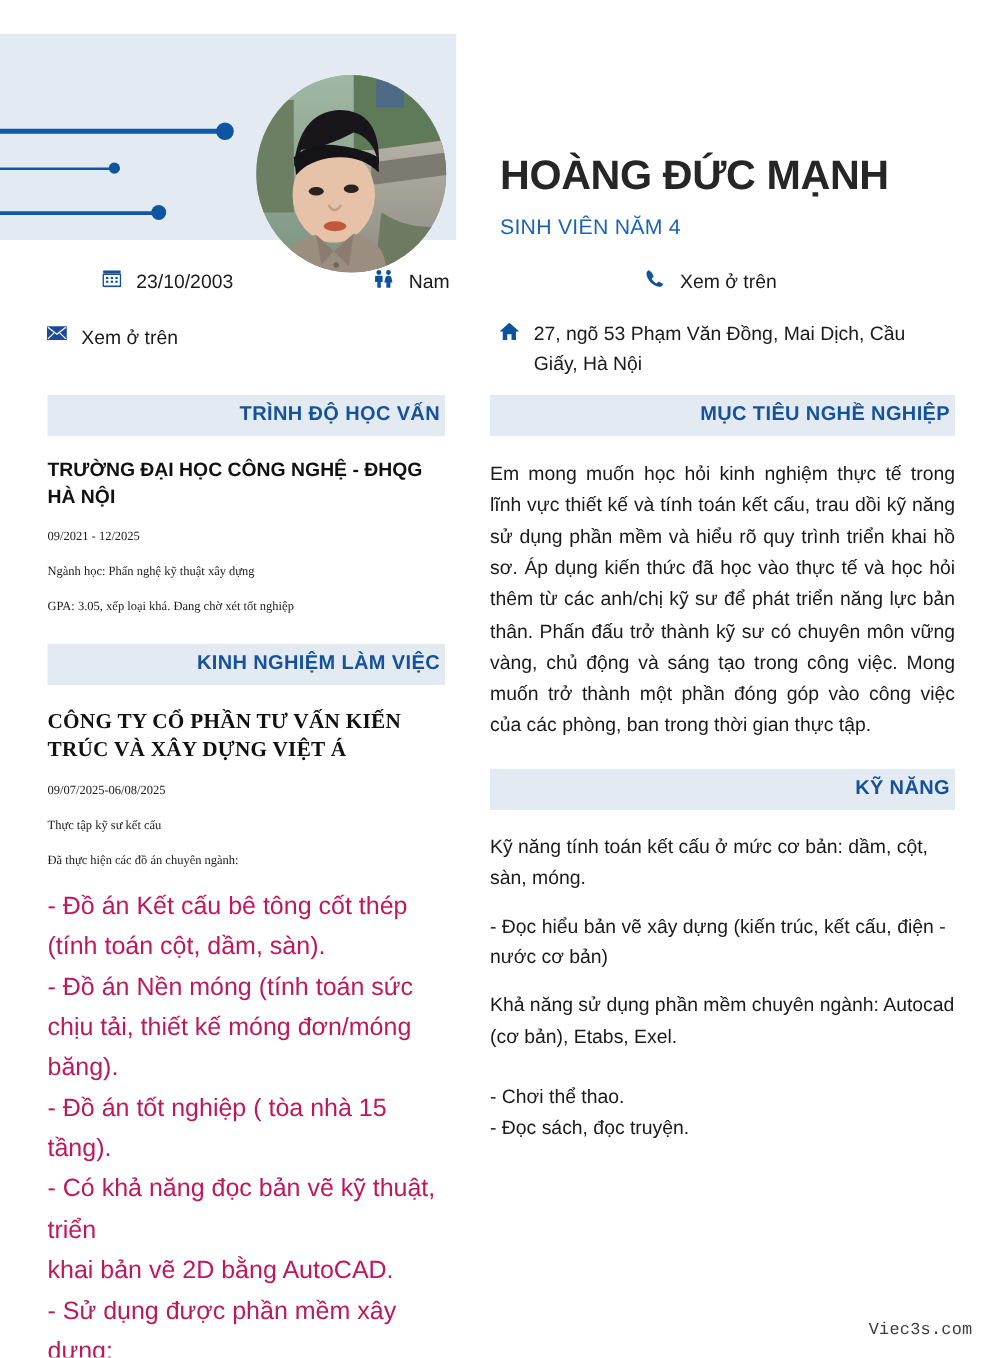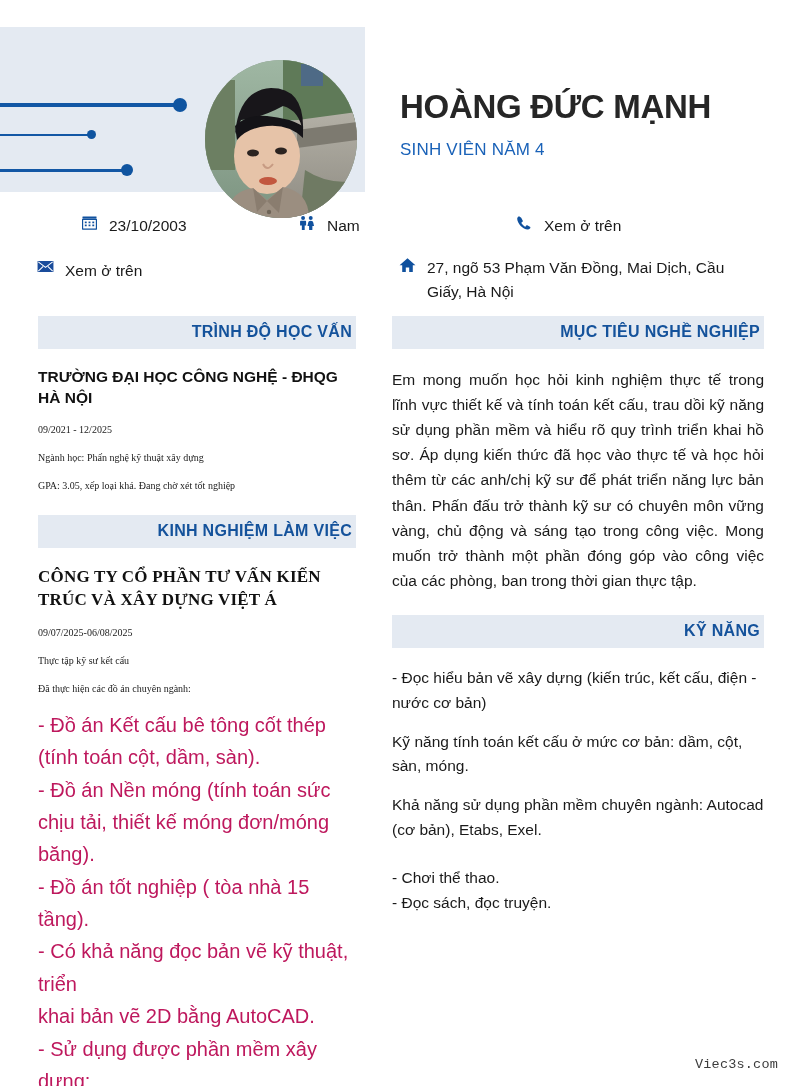--- a/index.html
+++ b/index.html
@@ -14,21 +14,21 @@
     height: 1086px;
     font-family: "Liberation Sans", sans-serif;
     color: #1a1a1a;
     position: relative;
     overflow: hidden;
   }
 
   
   .header {
     display: flex;
-    align-items: center;
+    align-items: flex-end;
     height: 165px;
     margin: 27px 0 0 0;
   }
   .header-left {
     position: relative;
     width: 365px;
     height: 165px;
     background: #e4eaf2;
     flex: 0 0 365px;
   }
@@ -341,22 +341,22 @@
 
   <div class="col-right">
 
     <div class="sec-block">
       <div class="sec-title">MỤC TIÊU NGHỀ NGHIỆP</div>
       <div class="para-justify">Em mong muốn học hỏi kinh nghiệm thực tế trong lĩnh vực thiết kế và tính toán kết cấu, trau dồi kỹ năng sử dụng phần mềm và hiểu rõ quy trình triển khai hồ sơ. Áp dụng kiến thức đã học vào thực tế và học hỏi thêm từ các anh/chị kỹ sư để phát triển năng lực bản thân. Phấn đấu trở thành kỹ sư có chuyên môn vững vàng, chủ động và sáng tạo trong công việc. Mong muốn trở thành một phần đóng góp vào công việc của các phòng, ban trong thời gian thực tập.</div>
     </div>
 
     <div class="sec-block">
       <div class="sec-title">KỸ NĂNG</div>
+      <div class="para-left">Kỹ năng tính toán kết cấu ở mức cơ bản: dầm, cột, sàn, móng.</div>
       <div class="para-left">- Đọc hiểu bản vẽ xây dựng (kiến trúc, kết cấu, điện - nước cơ bản)</div>
-      <div class="para-left">Kỹ năng tính toán kết cấu ở mức cơ bản: dầm, cột, sàn, móng.</div>
       <div class="para-left">Khả năng sử dụng phần mềm chuyên ngành: Autocad (cơ bản), Etabs, Exel.</div>
     </div>
 
     <div class="sec-block">
       <div class="hobby-list">- Chơi thể thao.
 - Đọc sách, đọc truyện.</div>
     </div>
 
   </div>
 </div>

